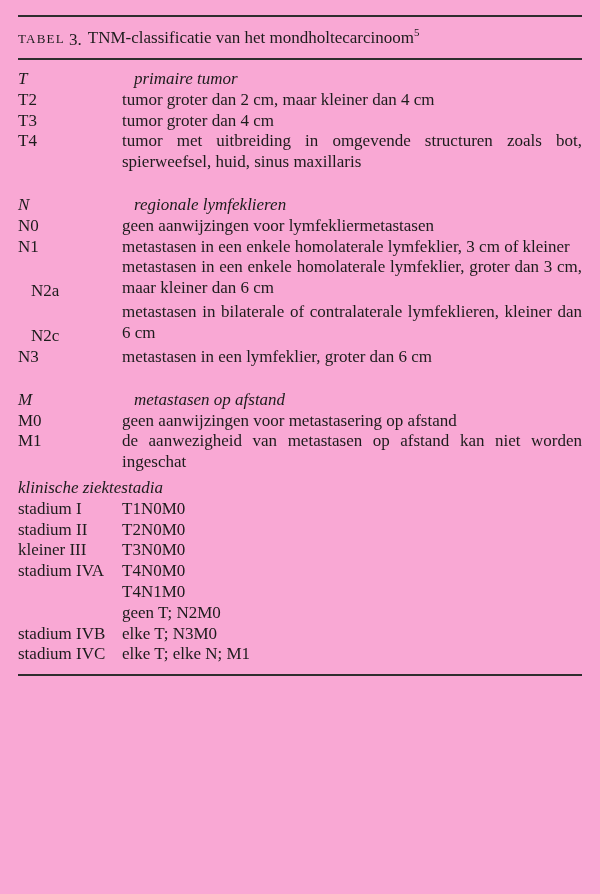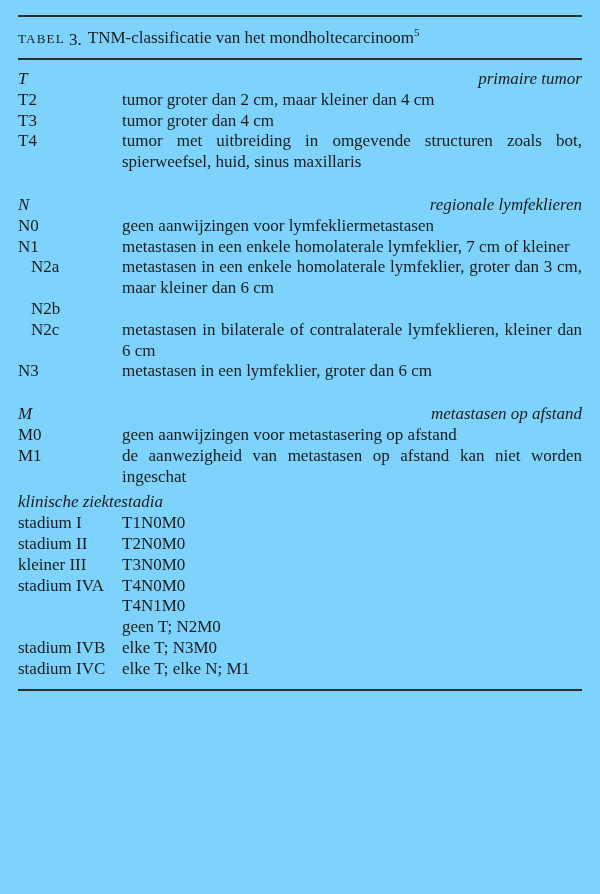--- a/index.html
+++ b/index.html
@@ -2,44 +2,44 @@
 <html lang="nl"><head>
 <meta charset="utf-8">
 <style>
   html, body { margin: 0; padding: 0; background: #ffffff; }
   .page {
     position: relative;
     width: 600px;
     height: 894px;
     box-sizing: border-box;
     padding: 15px 18px 0 18px;
-    background: #7dd3fc;
+    background: #f9a8d4;
     font-family: "Liberation Serif", "DejaVu Serif", serif;
     font-size: 17px;
     color: #1c1c1c;
     overflow: hidden;
   }
   .rule { height: 0; border-top: 2px solid #2e2e2e; }
   .caption {
     padding: 10px 0 9px 0;
     line-height: 21px;
     white-space: nowrap;
   }
   .sc { font-size: 13px; letter-spacing: 1.2px; }
   .osnum { position: relative; top: 2px; margin-right: 2px; }
   .fn { font-size: 11px; vertical-align: super; line-height: 0; }
   .tbl-body { padding-top: 9px; }
   .section { margin-top: 22px; }
   .section.first { margin-top: 0; }
   .row { display: flex; line-height: 20.8px; }
   .code { flex: 0 0 104px; width: 104px; box-sizing: border-box; }
-  .row.sub .code { padding-left: 13px; }
+  .row.sub .code { padding-left: 13px; margin-top: 24px; }
   .desc { flex: 1 1 auto; text-align: justify; }
   .row.hdr .code, .row.hdr .desc { font-style: italic; }
-  .row.hdr .desc { text-align: right; }
+  .row.hdr .desc { text-align: left; margin-left: 12px; }
   .stages { margin-top: 5px; }
   .stages-heading { font-style: italic; line-height: 20.8px; }
   .stage-row { display: flex; line-height: 20.8px; }
   .stage-label { flex: 0 0 104px; width: 104px; }
   .stage-value { flex: 1 1 auto; }
   .bottom-rule { margin-top: 9px; }
 </style>
 </head>
 <body>
 
@@ -76,28 +76,27 @@
       <div class="row hdr">
         <div class="code">N</div>
         <div class="desc">regionale lymfeklieren</div>
       </div>
       <div class="row">
         <div class="code">N0</div>
         <div class="desc">geen aanwijzingen voor lymfekliermetastasen</div>
       </div>
       <div class="row">
         <div class="code">N1</div>
-        <div class="desc">metastasen in een enkele homolaterale lymfeklier, 7 cm of kleiner</div>
+        <div class="desc">metastasen in een enkele homolaterale lymfeklier, 3 cm of kleiner</div>
       </div>
       <div class="row sub">
         <div class="code">N2a</div>
         <div class="desc">metastasen in een enkele homolaterale lymfeklier, groter dan 3 cm, maar kleiner dan 6 cm</div>
       </div>
       <div class="row sub">
-        <div class="code">N2b</div>
       </div>
       <div class="row sub">
         <div class="code">N2c</div>
         <div class="desc">metastasen in bilaterale of contralaterale lymfeklieren, kleiner dan 6 cm</div>
       </div>
       <div class="row">
         <div class="code">N3</div>
         <div class="desc">metastasen in een lymfeklier, groter dan 6 cm</div>
       </div>
     </div>

